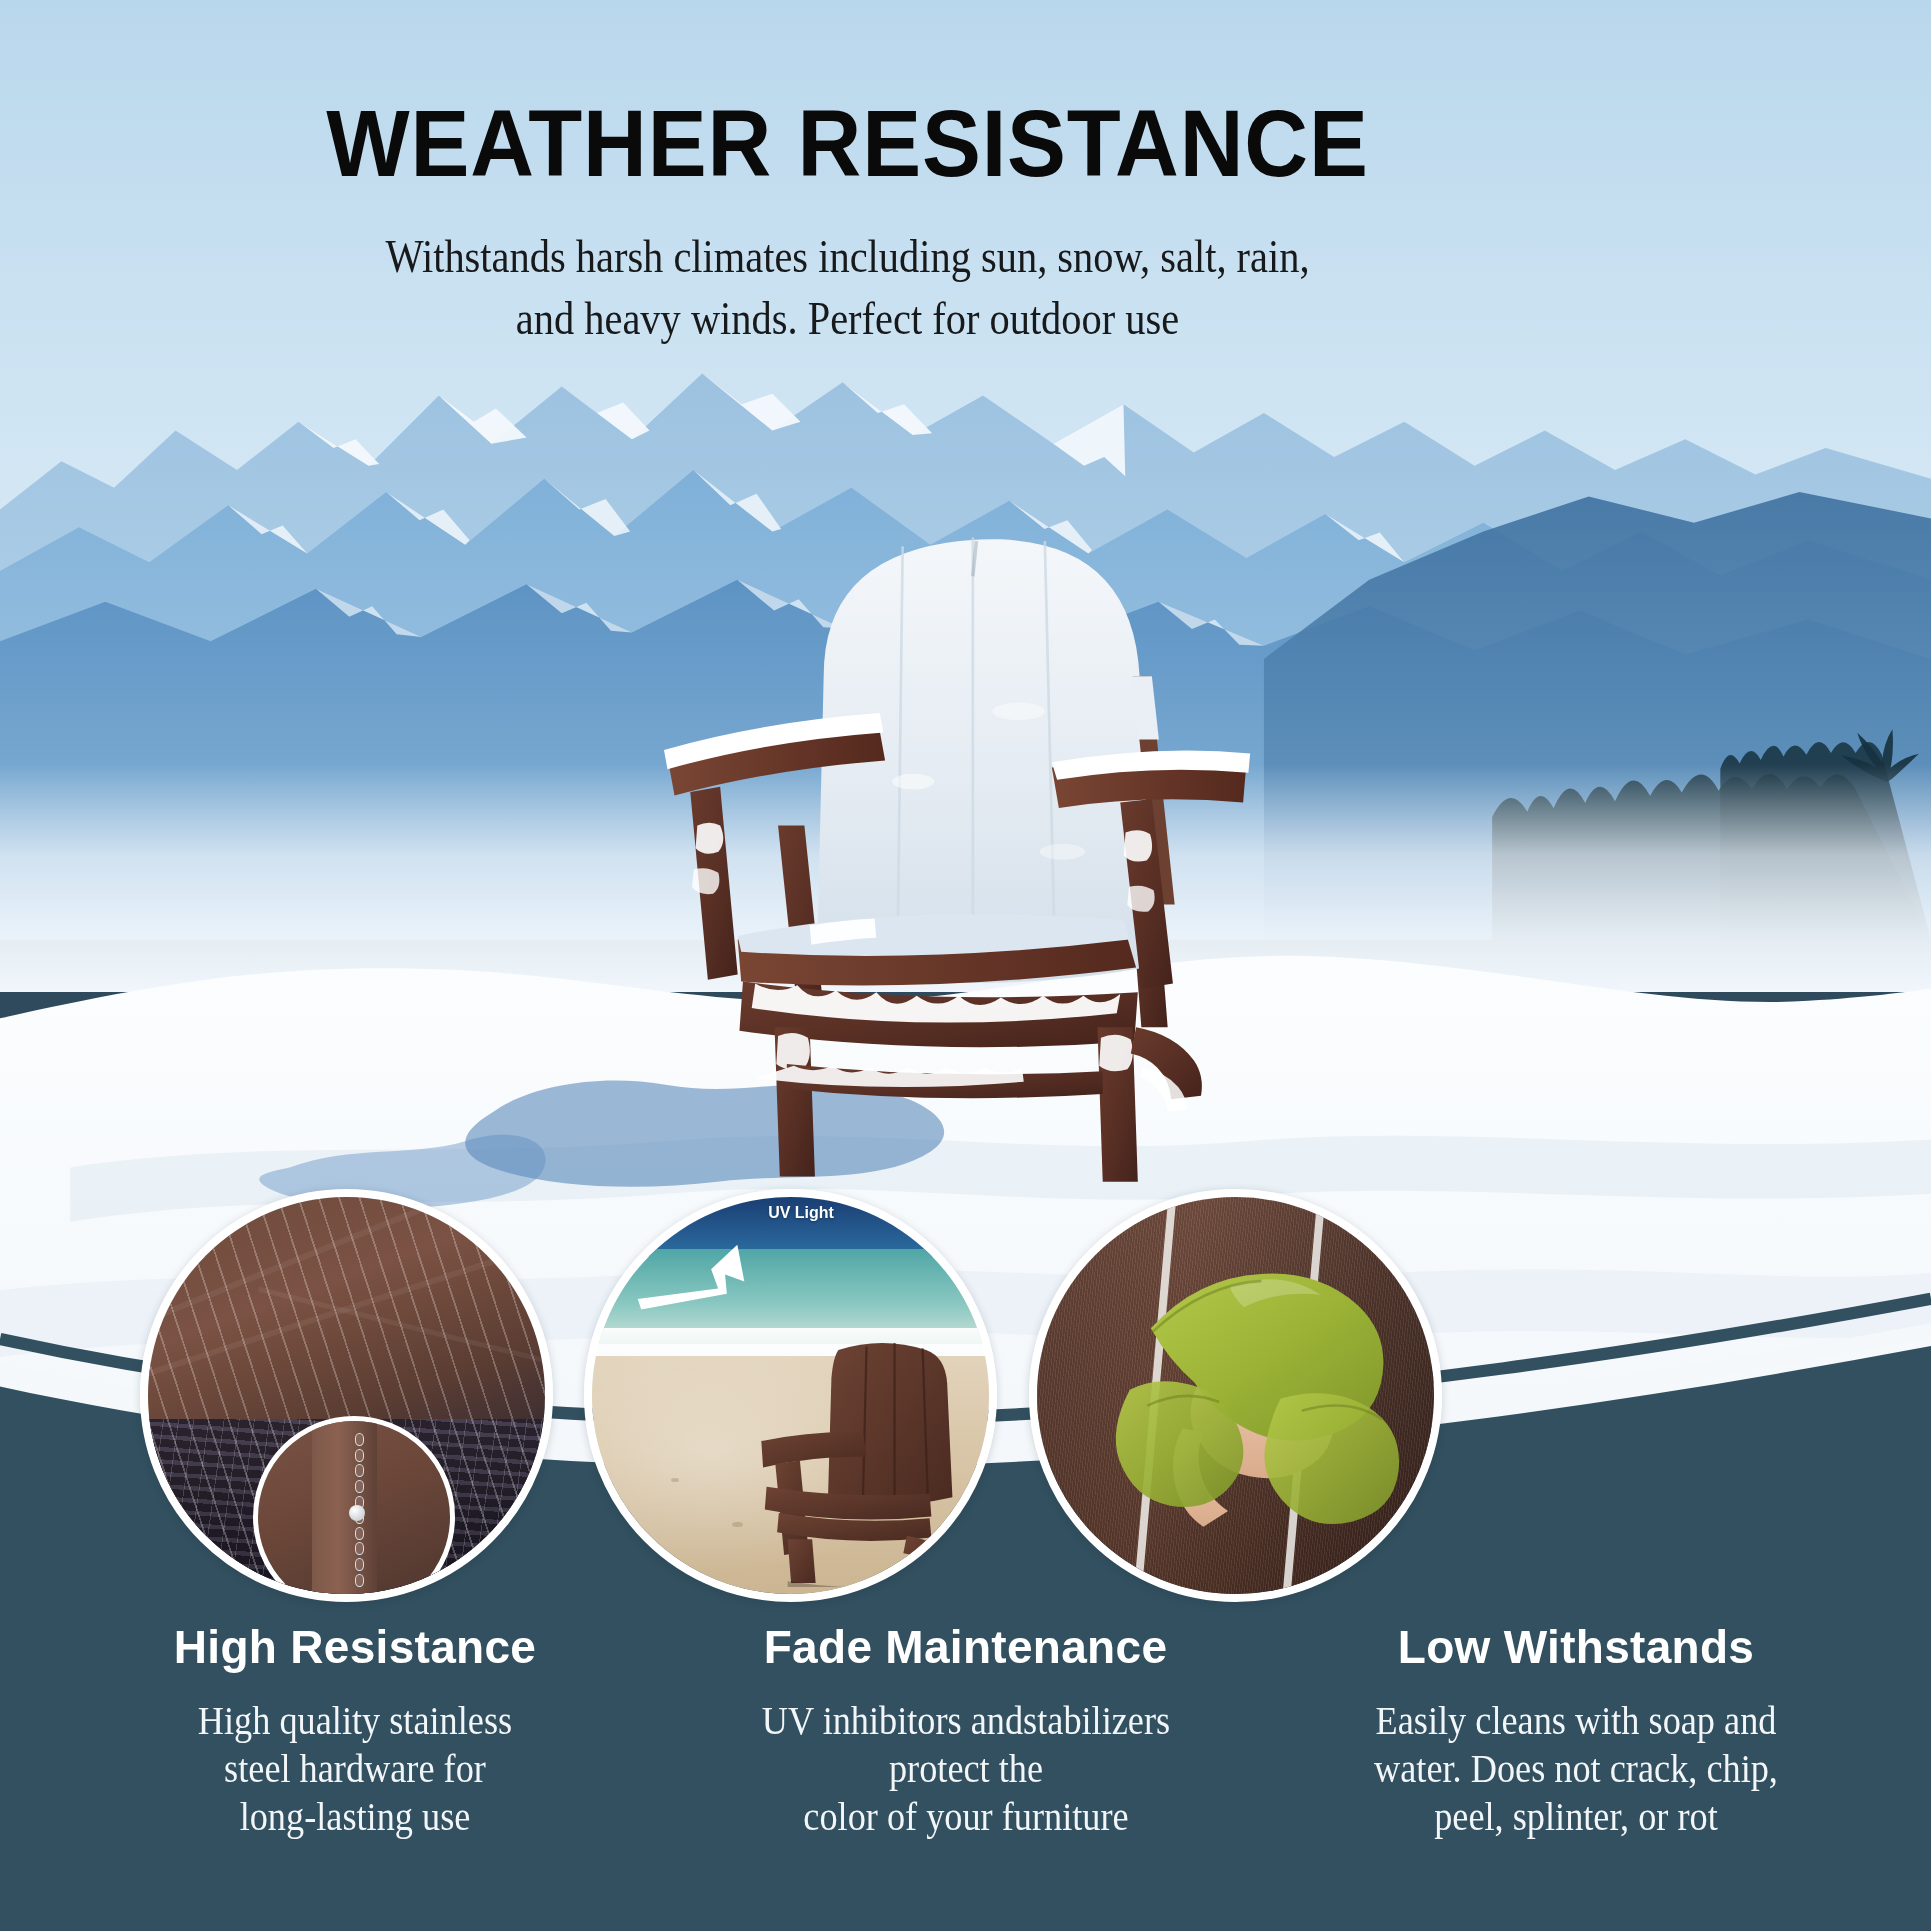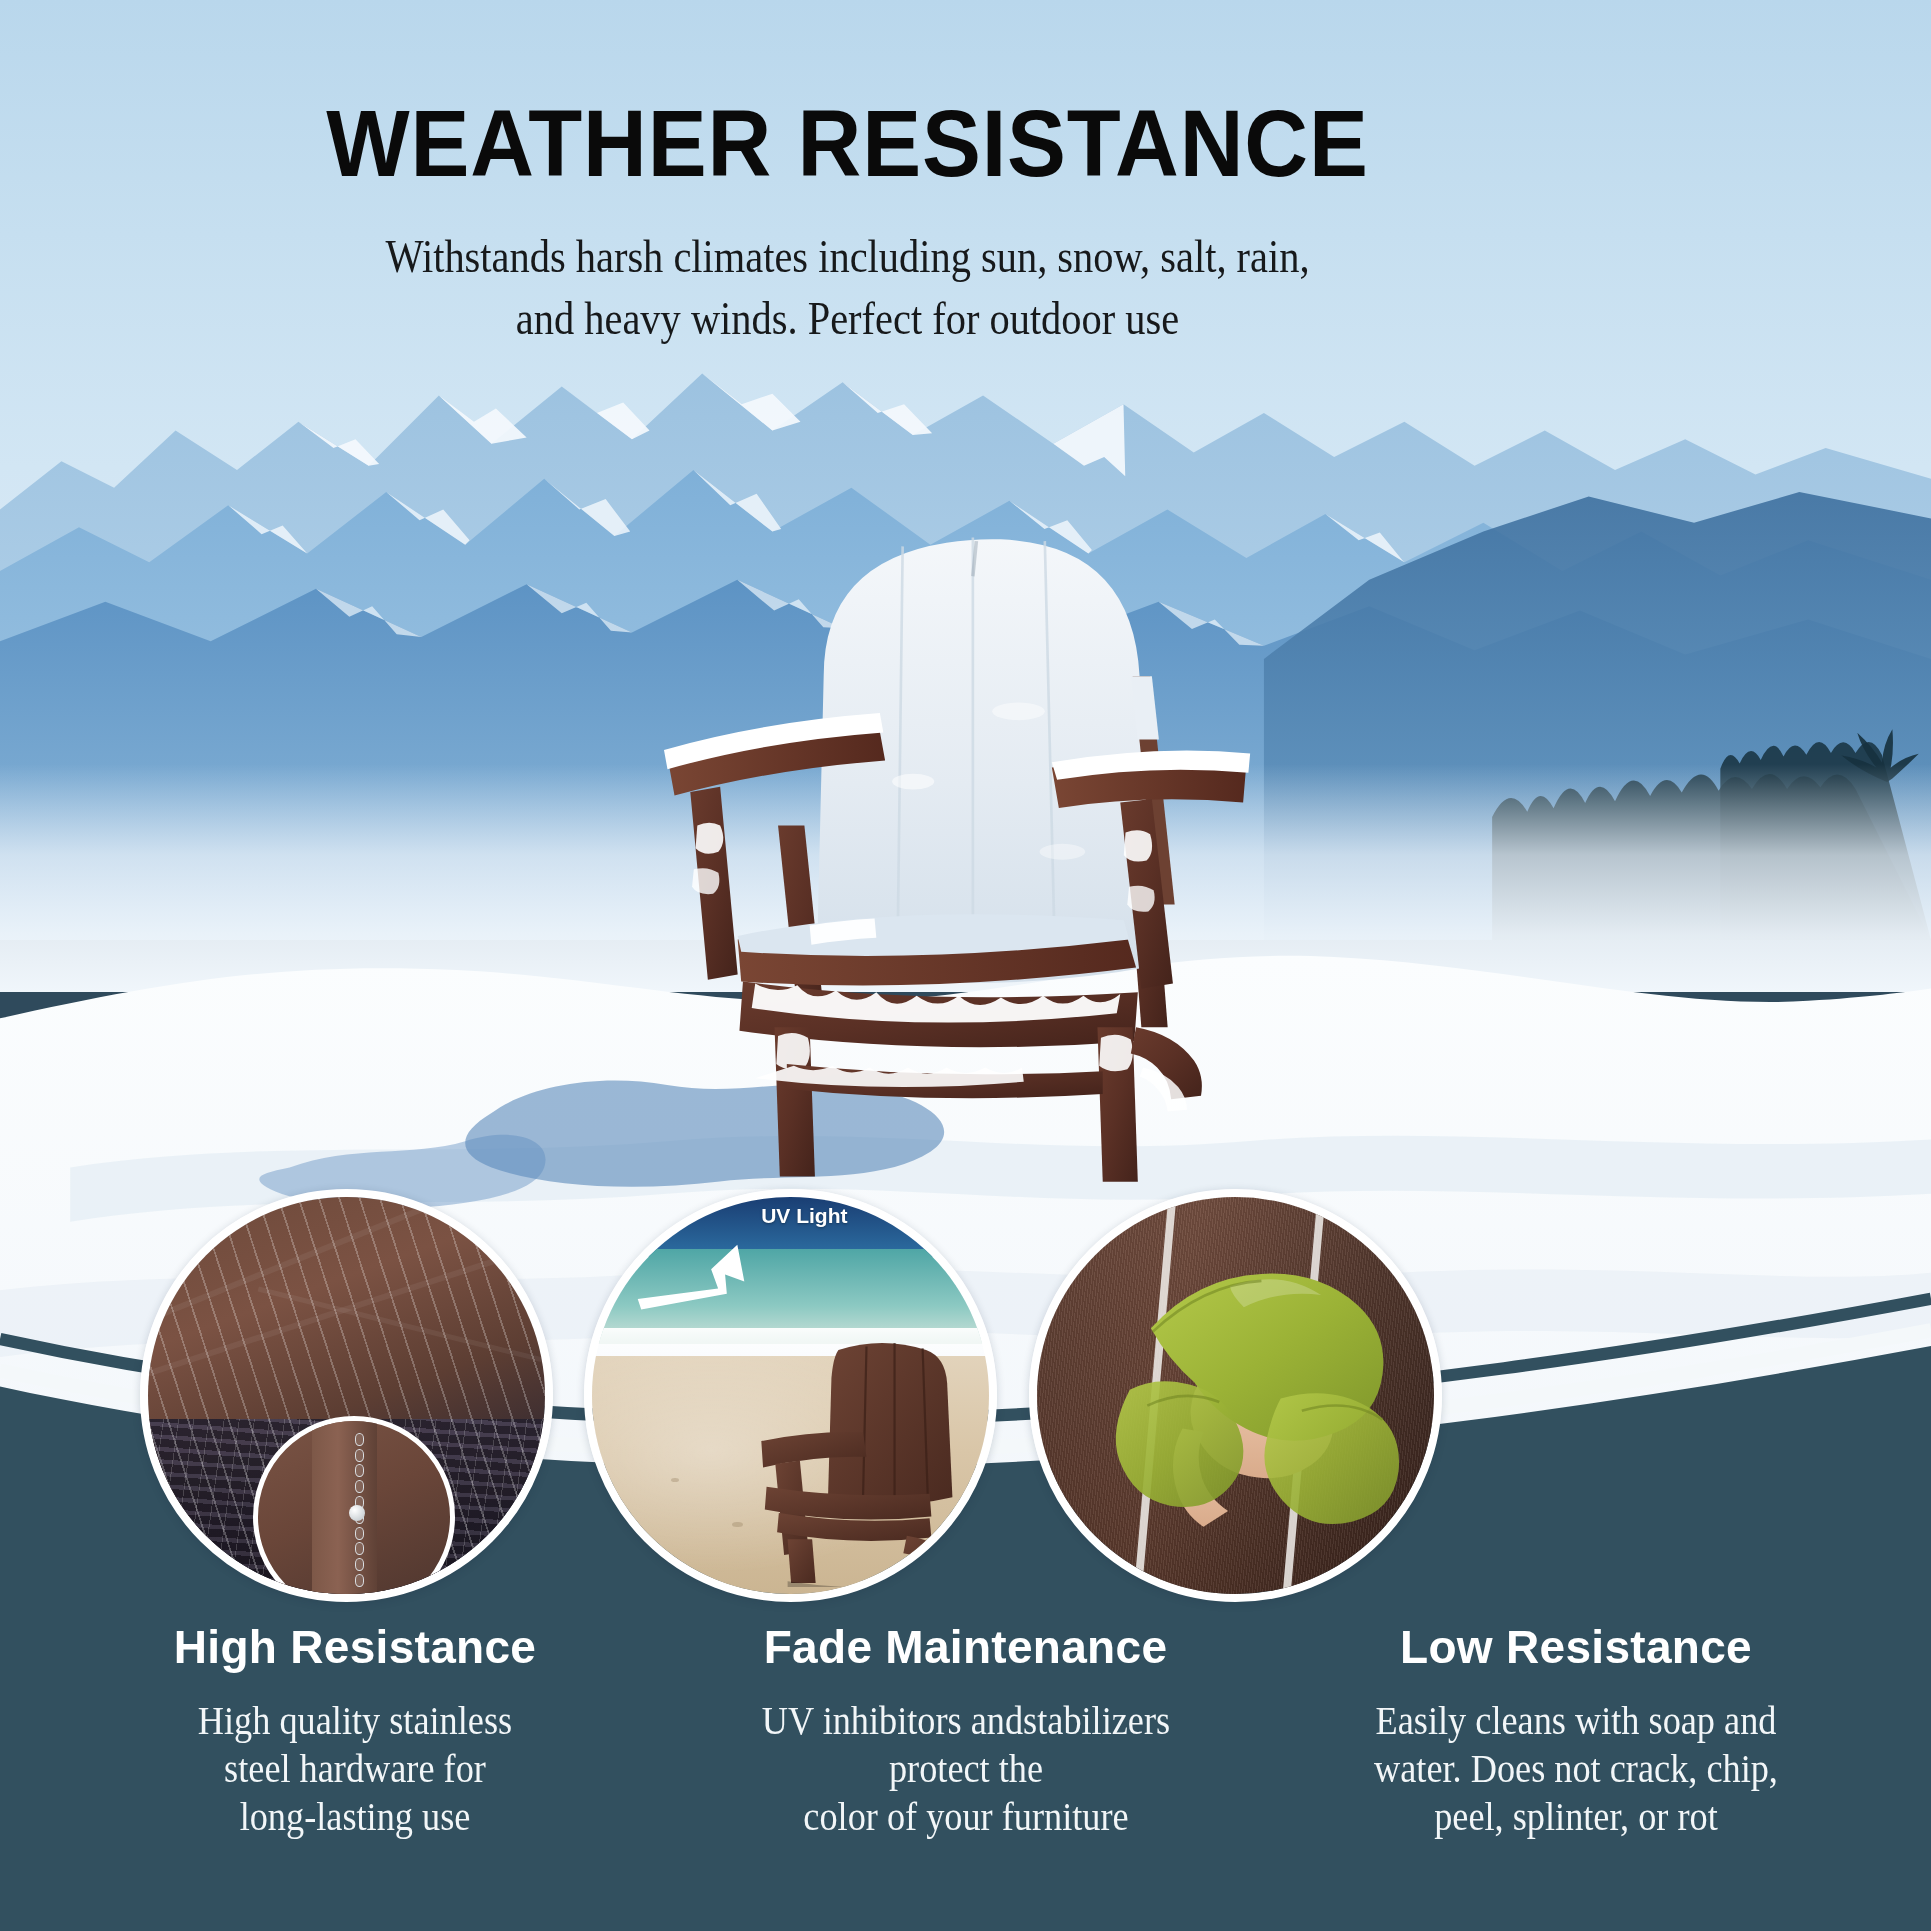--- a/index.html
+++ b/index.html
@@ -115,21 +115,21 @@
                background:linear-gradient(180deg,rgba(255,255,255,.95),rgba(255,255,255,.35)); }
   .beach-sand{ position:absolute; left:0; top:40%; width:100%; height:60%;
                background:
                  radial-gradient(ellipse at 30% 40%,rgba(255,255,255,.35),rgba(0,0,0,0) 60%),
                  linear-gradient(180deg,#e2d3bb 0%,#d9c6a8 40%,#cbb592 100%); }
   .sand-spec { position:absolute; border-radius:50%; background:rgba(150,125,95,.35); }
   .beach-chair { position:absolute; right:-8.8px; top:34%; width:263px; height:255px; }
   .beach-chair svg { width:263px; height:255px; display:block; }
   .uv-label {
     position:absolute; left:50%; top:7px; transform:translateX(-34%);
-    font-family:"Liberation Sans",sans-serif; font-weight:700; font-size:21px;
+    font-family:"Liberation Sans",sans-serif; font-weight:700; font-size:16px;
     color:#ffffff; text-shadow:0 0.9px 2.6px rgba(0,0,0,.35); white-space:nowrap;
   }
   .uv-arrow { position:absolute; left:42px; top:46px; width:149px; height:83px; }
   .uv-arrow svg { width:149px; height:83px; display:block; }
 
   
   .deck3 {
     position:absolute; inset:0;
     background:
       linear-gradient(180deg,rgba(255,255,255,.05),rgba(0,0,0,.18)),
@@ -427,21 +427,21 @@
     <div class="feature">
       <h3>Fade Maintenance</h3>
       <p>
         <span>UV inhibitors andstabilizers</span><br>
         <span>protect the</span><br>
         <span>color of your furniture</span>
       </p>
     </div>
 
     <div class="feature">
-      <h3>Low Resistance</h3>
+      <h3>Low Withstands</h3>
       <p>
         <span>Easily cleans with soap and</span><br>
         <span>water. Does not crack, chip,</span><br>
         <span>peel, splinter, or rot</span>
       </p>
     </div>
 
   </div>
 
 </div>

